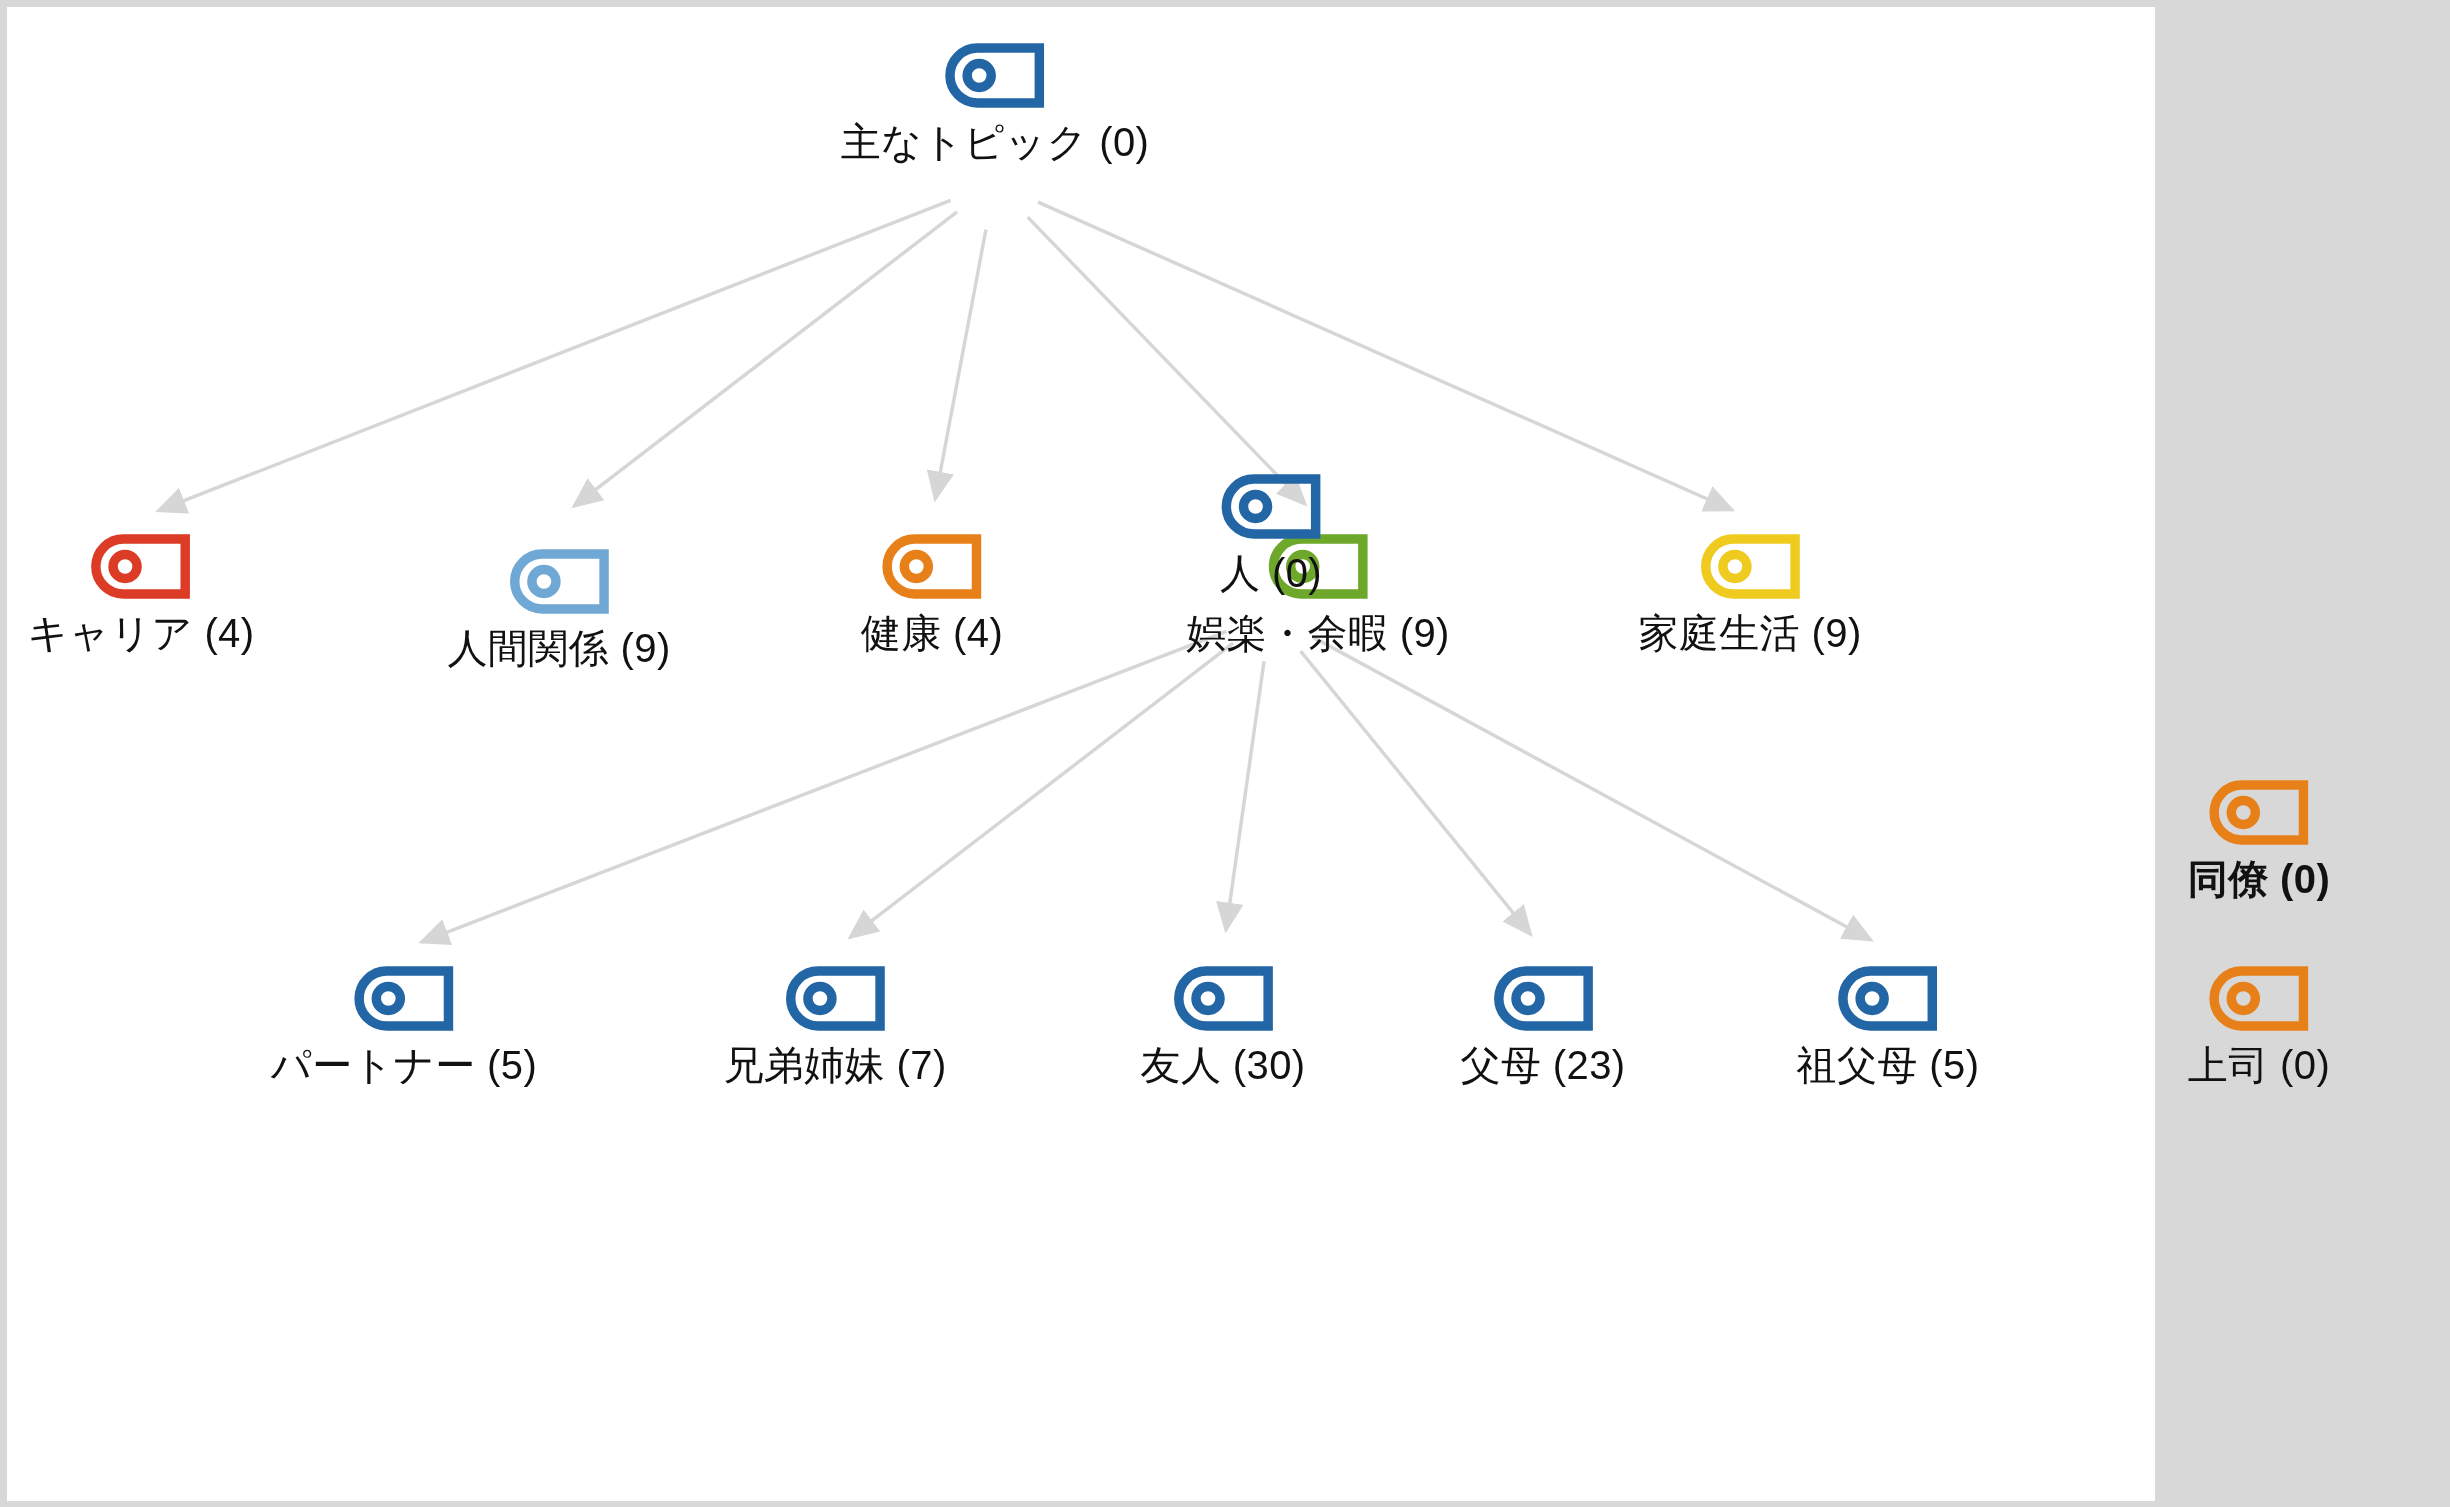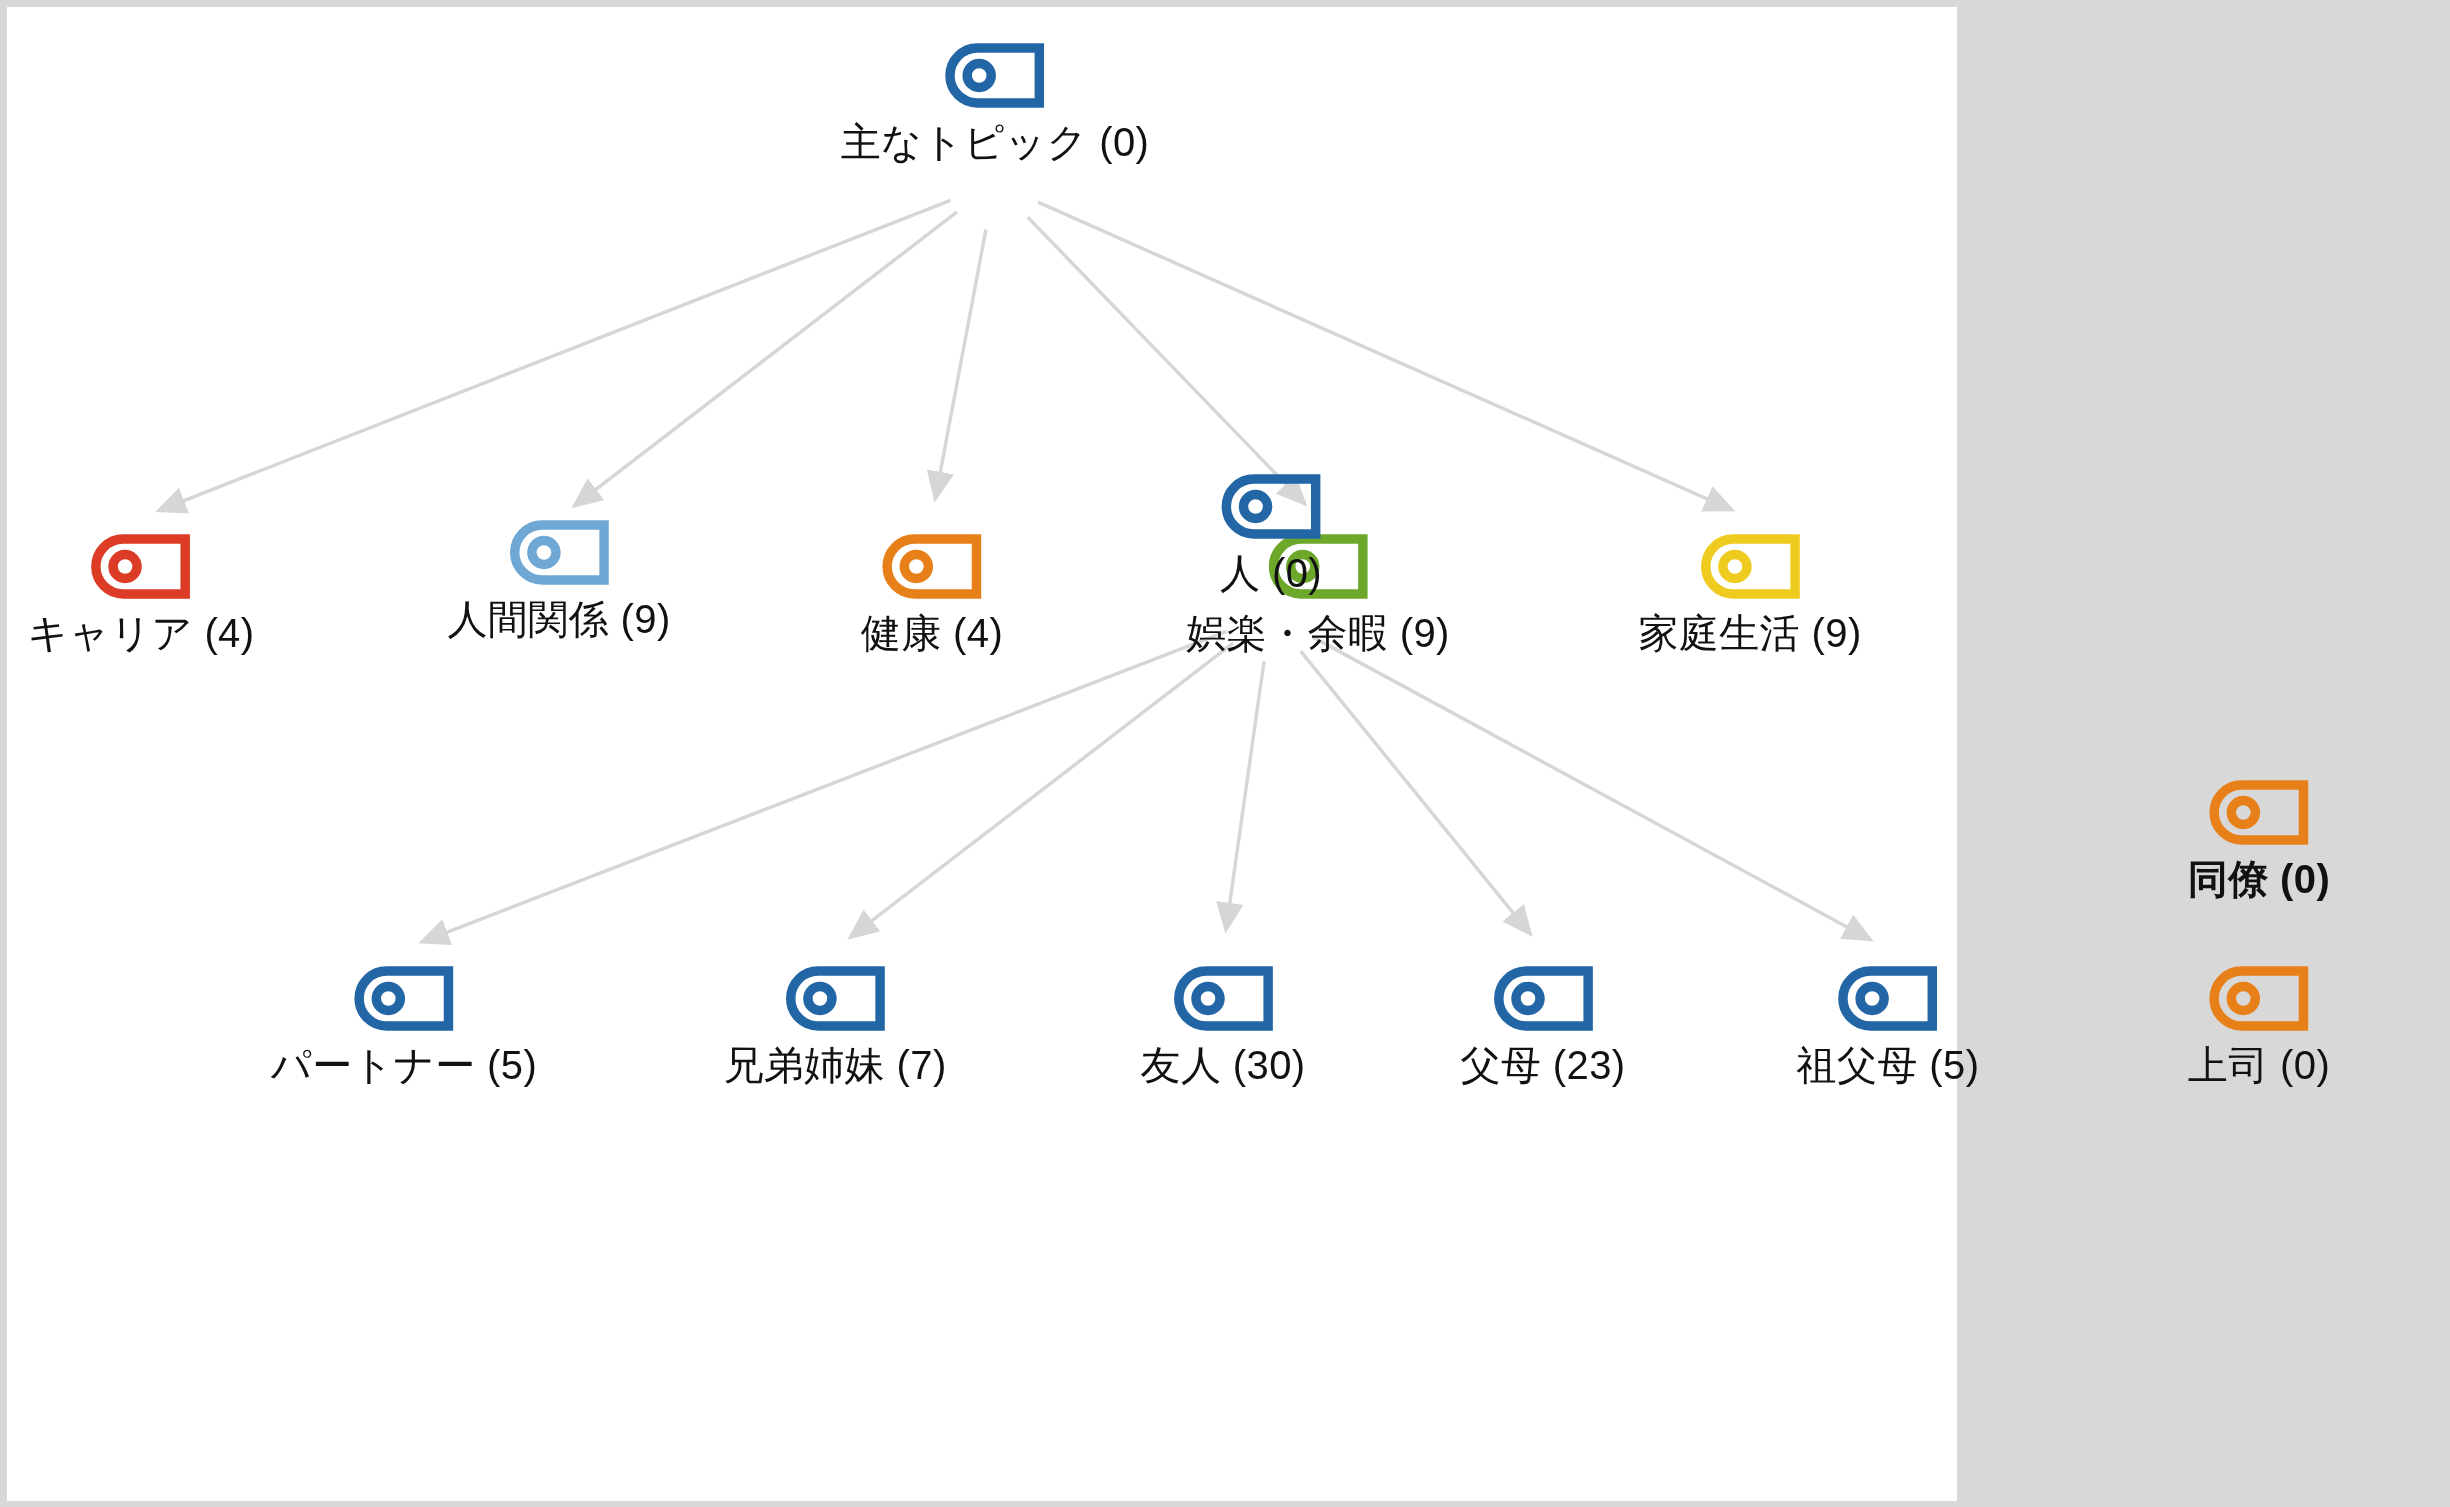--- a/index.html
+++ b/index.html
@@ -5,21 +5,21 @@
   html,body{margin:0;padding:0;}
   body{
     width:2450px;height:1508px;
     background:#d8d8d8;
     font-family:"Liberation Sans","DejaVu Sans",sans-serif;
     overflow:hidden;
   }
   #canvas{
     position:absolute;
     left:7px;top:7px;
-    width:1950px;height:1494px;
+    width:2148px;height:1494px;
     background:#ffffff;
   }
   #edges{
     position:absolute;left:0;top:0;
     width:2436px;height:1494px;
     pointer-events:none;
   }
   .node{
     position:absolute;
     transform:translateX(-50%);
@@ -70,21 +70,21 @@
         </svg>
         <span class="node-label">主なトピック (0)</span>
       </div>
       <div class="node" style="left: 134px; top: 526px;">
         <svg class="tag-icon" width="102" height="67" viewBox="0 0 118 78" xmlns="http://www.w3.org/2000/svg">
           <path d="M39,7 L111,7 L111,71 L39,71 A32,32 0 0 1 39,7 Z" fill="none" stroke="#DC3B26" stroke-width="11" stroke-linejoin="miter"></path>
           <circle cx="41" cy="39" r="14" fill="none" stroke="#DC3B26" stroke-width="11"></circle>
         </svg>
         <span class="node-label">キャリア (4)</span>
       </div>
-      <div class="node" style="left: 552px; top: 512px;">
+      <div class="node" style="left: 552px; top: 541px;">
         <svg class="tag-icon" width="102" height="67" viewBox="0 0 118 78" xmlns="http://www.w3.org/2000/svg">
           <path d="M39,7 L111,7 L111,71 L39,71 A32,32 0 0 1 39,7 Z" fill="none" stroke="#6FA8D4" stroke-width="11" stroke-linejoin="miter"></path>
           <circle cx="41" cy="39" r="14" fill="none" stroke="#6FA8D4" stroke-width="11"></circle>
         </svg>
         <span class="node-label">人間関係 (9)</span>
       </div>
       <div class="node" style="left: 925px; top: 526px;">
         <svg class="tag-icon" width="102" height="67" viewBox="0 0 118 78" xmlns="http://www.w3.org/2000/svg">
           <path d="M39,7 L111,7 L111,71 L39,71 A32,32 0 0 1 39,7 Z" fill="none" stroke="#E8801A" stroke-width="11" stroke-linejoin="miter"></path>
           <circle cx="41" cy="39" r="14" fill="none" stroke="#E8801A" stroke-width="11"></circle>

